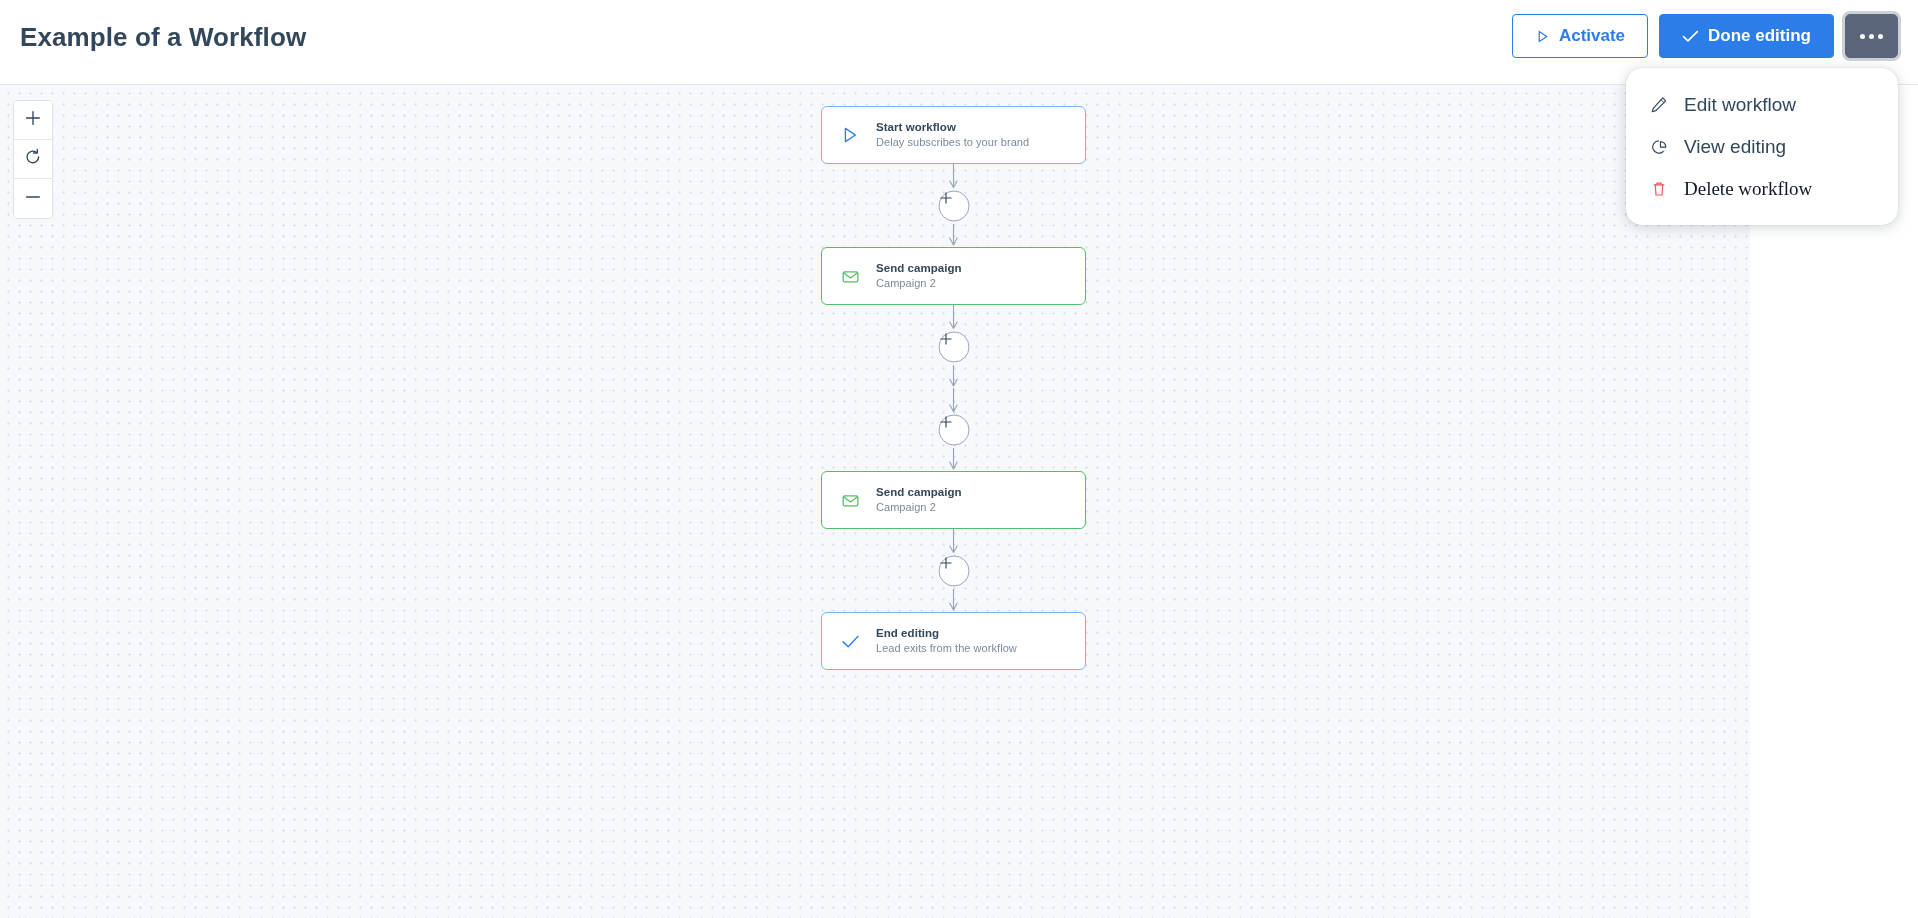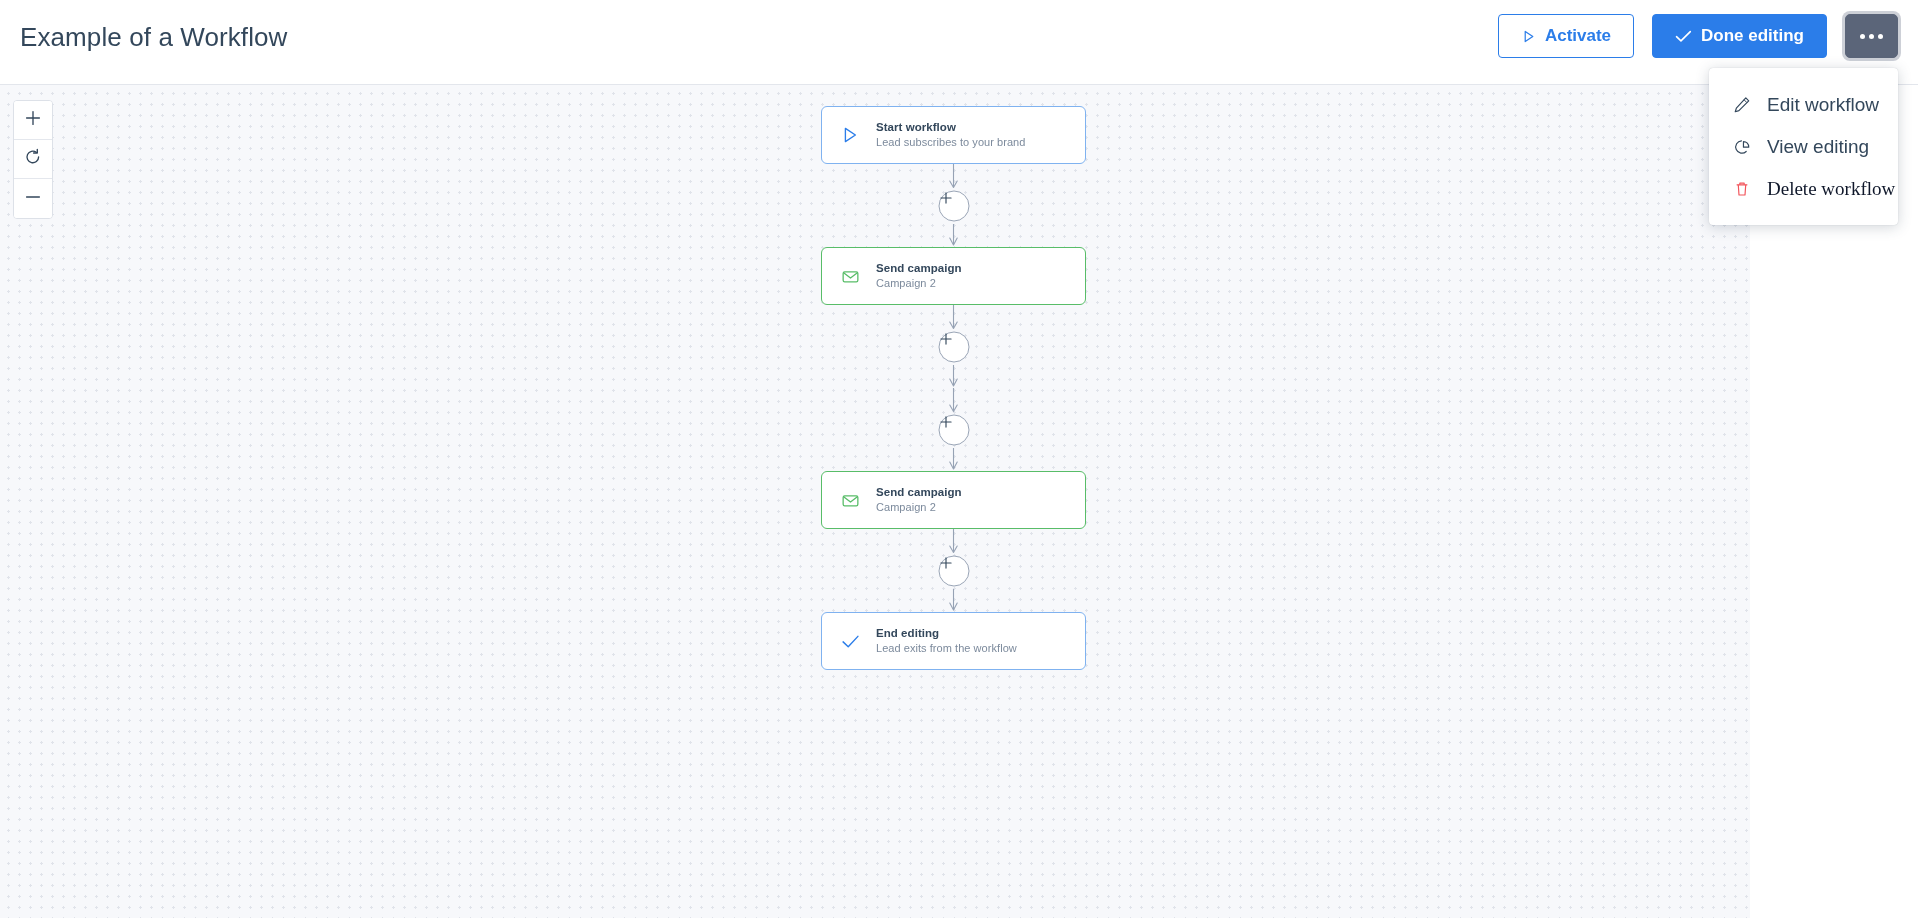--- a/index.html
+++ b/index.html
@@ -28,33 +28,33 @@
     background: #ffffff;
     border-bottom: 1px solid #e3e6ec;
     z-index: 40;
   }
 
   .page-title {
     position: absolute;
     left: 20px;
     top: 22px;
     font-size: 26px;
-    font-weight: 400;
+    font-weight: 700;
     color: #33475b;
     letter-spacing: 0.1px;
     white-space: nowrap;
   }
 
   .header-actions {
     position: absolute;
     right: 20px;
     top: 14px;
     display: flex;
     align-items: flex-start;
-    gap: 18px;
+    gap: 11px;
     margin-left: 40px;
   }
 
   .btn {
     display: inline-flex;
     align-items: center;
     justify-content: center;
     gap: 9px;
     height: 44px;
     border-radius: 4px;
@@ -103,23 +103,23 @@
     background: #ffffff;
   }
 
   .icon { display: inline-flex; align-items: center; justify-content: center; }
 
   
   .dropdown {
     position: absolute;
     top: 68px;
     right: 20px;
-    width: 189px;
-    background: #ffffff;
-    border-radius: 4px;
+    width: 272px;
+    background: #ffffff;
+    border-radius: 16px;
     box-shadow: 0 2px 14px rgba(45,62,80,0.22), 0 0 1px rgba(45,62,80,0.28);
     padding: 16px 14px 15px 0;
     z-index: 60;
   }
 
   .menu-item {
     display: flex;
     align-items: center;
     gap: 14px;
     height: 42px;
@@ -342,21 +342,21 @@
     <div class="flow">
 
       <div class="node blue">
         <span class="node-icon">
           <svg width="20" height="20" viewBox="0 0 20 20">
             <path d="M5.4 3.4 L15.4 10 L5.4 16.6 Z" fill="none" stroke="#2b7de9" stroke-width="1.35" stroke-linejoin="round"></path>
           </svg>
         </span>
         <span class="node-text">
           <span class="node-title">Start workflow</span>
-          <span class="node-sub">Lead subscribes to your brand</span>
+          <span class="node-sub">Delay subscribes to your brand</span>
         </span>
       </div>
 
       <div class="connector">
         <svg width="265" height="83" viewBox="0 0 265 83">
           <path d="M132.5 0 L132.5 22" stroke="#96a2b4" stroke-width="1.1"></path>
           <path d="M128.8 17 L132.5 23.5 L136.2 17" fill="none" stroke="#96a2b4" stroke-width="1.1" stroke-linecap="round" stroke-linejoin="round"></path>
           <path d="M132.5 60 L132.5 80" stroke="#96a2b4" stroke-width="1.1"></path>
           <path d="M128.8 74 L132.5 81 L136.2 74" fill="none" stroke="#96a2b4" stroke-width="1.1" stroke-linecap="round" stroke-linejoin="round"></path>
         </svg>

